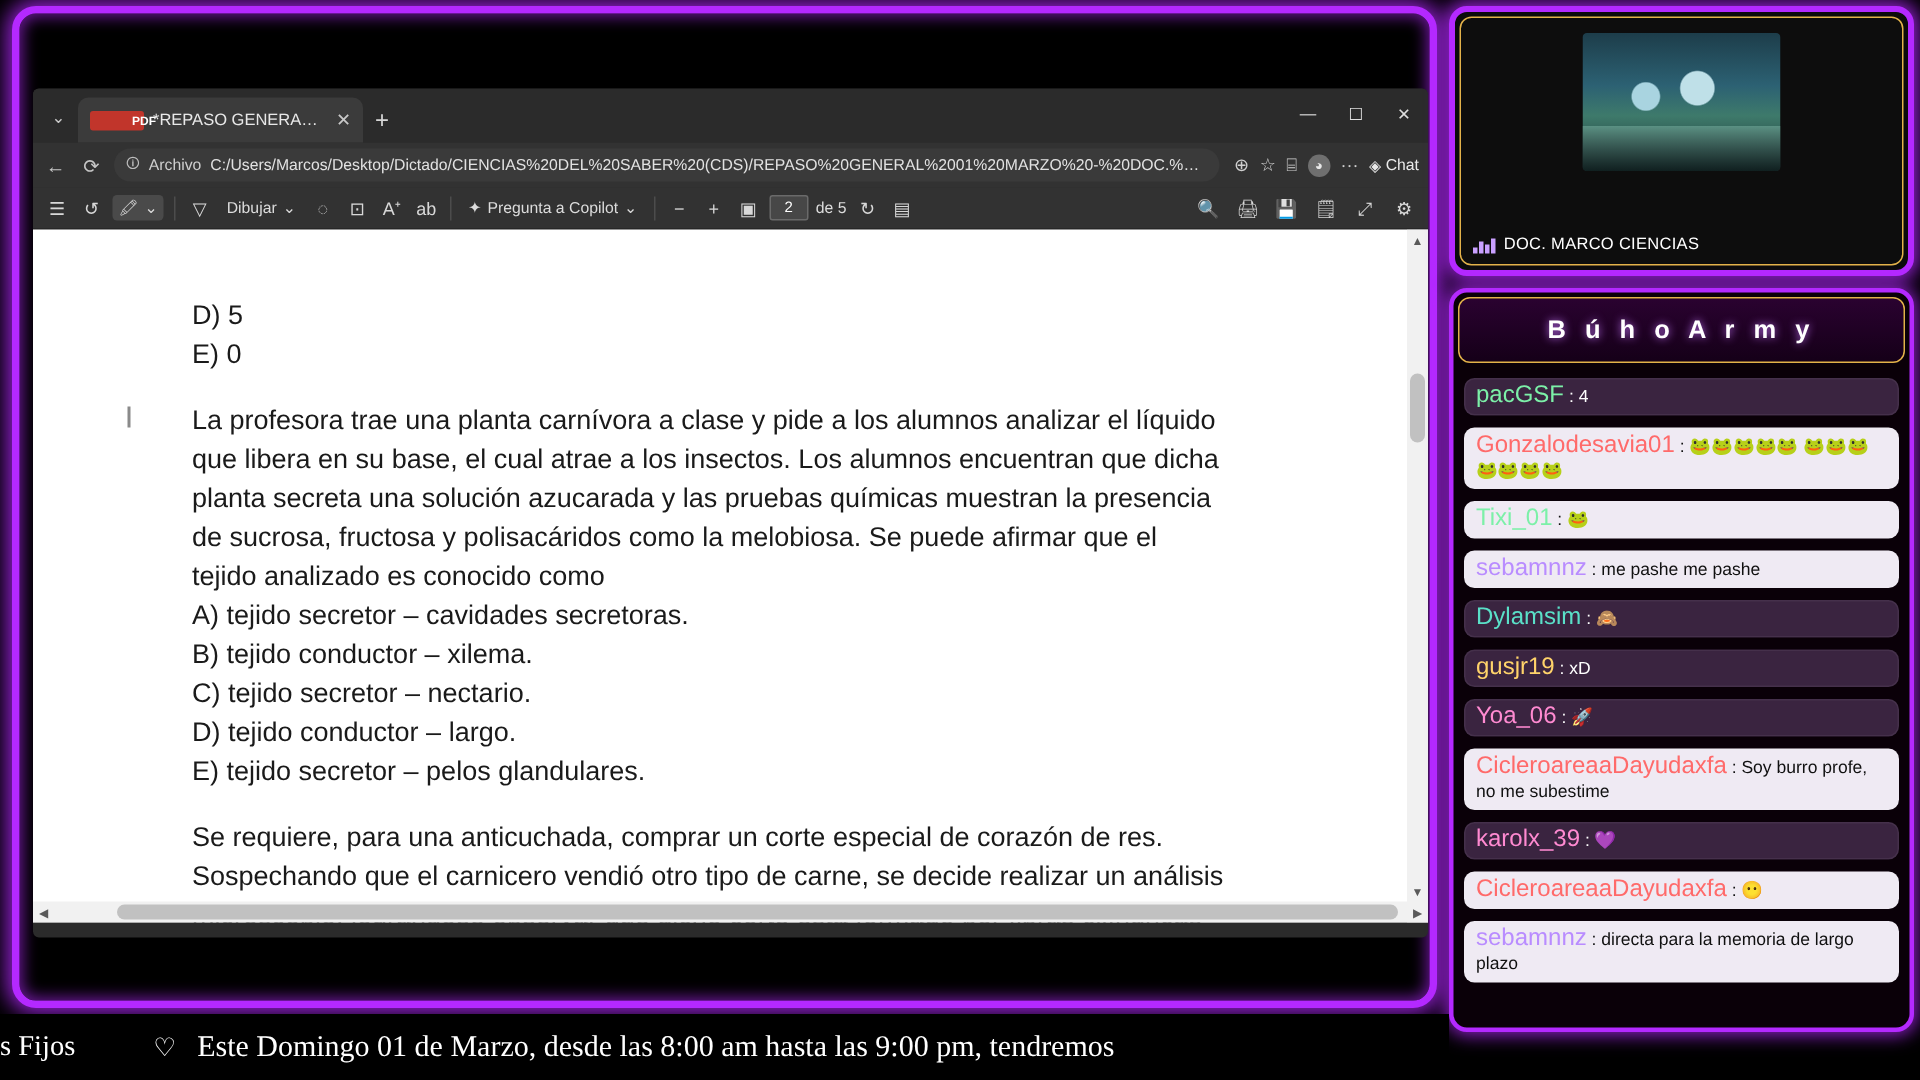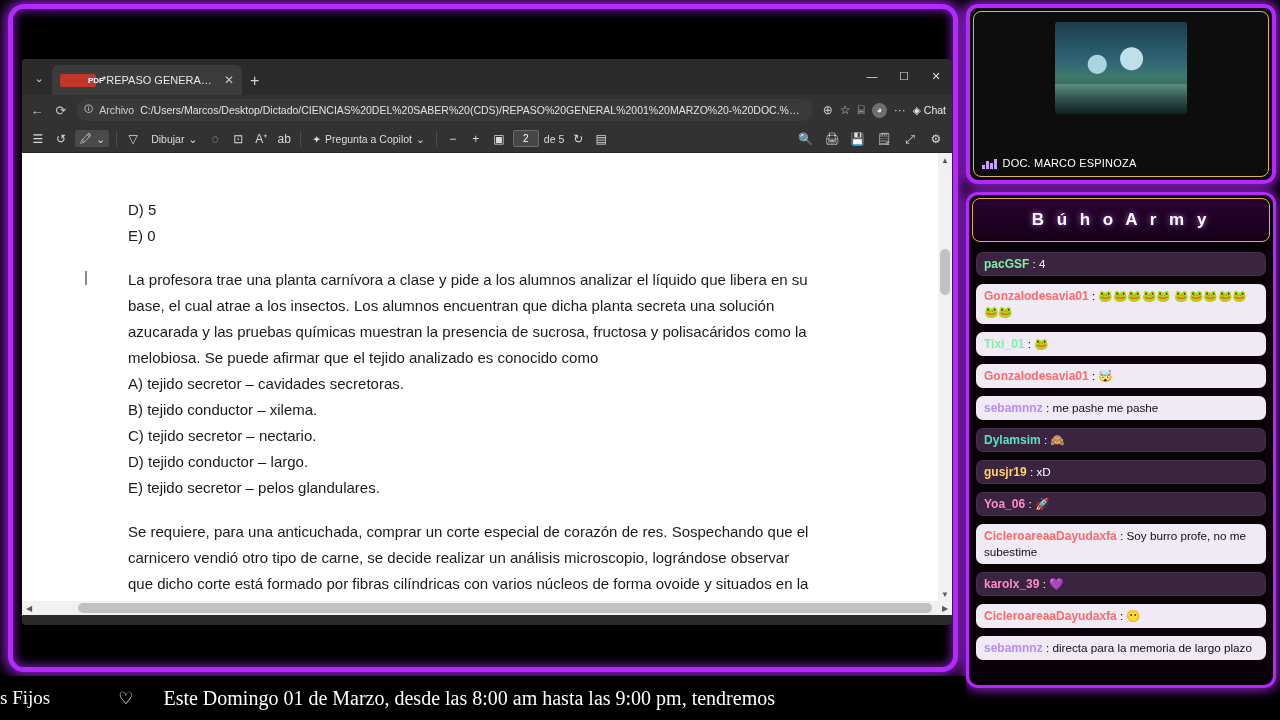--- a/index.html
+++ b/index.html
@@ -101,21 +101,21 @@
   .pagetot { font-size: 10.5px; color: #dcdcdc; }
   .tools-right { margin-left: auto; display: flex; align-items: center; gap: 8px; }
 
   
   .docarea {
     position: relative; height: 462px; background: #fff; overflow: hidden;
   }
   .docpage {
     padding: 44px 0 0 106px; color: #1a1a1a;
     font-family: "Liberation Sans", sans-serif;
-    font-size: 15px; line-height: 26px;
+    font-size: 18px; line-height: 26px;
   }
   .docpage p { margin: 0; max-width: 690px; }
   .gap { height: 18px; }
   .doc-scroll-v {
     position: absolute; right: 0; top: 0; width: 14px; height: 100%;
     background: #f1f1f1;
   }
   .doc-scroll-v .thumb {
     position: absolute; left: 2px; top: 96px; width: 10px; height: 46px;
     background: #c1c1c1; border-radius: 5px;
@@ -195,26 +195,26 @@
     padding: 4px 4px 0 4px; overflow: hidden;
   }
   .msg {
     display: block; border-radius: 7px; padding: 4px 8px; margin-bottom: 8px;
     font-size: 11.7px; line-height: 16px; color: #ffffff;
     background: #2a0b33;
     box-shadow: inset 0 0 0 1px rgba(255,255,255,0.06);
   }
   .msg.light { background: #efeaf3; color: #101010; }
   .msg.dim { background: #3a2440; }
-  .uname { font-weight: bold; font-size: 12px; }
+  .uname { font-weight: normal; font-size: 16px; }
 
   
   .ticker {
     position: absolute; left: 0; bottom: 0; width: 966px; height: 44px;
-    background: #000; display: flex; align-items: center; gap: 16px;
+    background: #000; display: flex; align-items: center; gap: 0;
     color: #ffffff; font-family: "Liberation Serif", serif;
   }
   .tk-a { font-size: 19px; padding-left: 0px; white-space: nowrap; }
   .tk-heart { font-size: 17px; padding: 0 14px 0 52px; color: #ffffff; }
   .tk-b { font-size: 20px; white-space: nowrap; }
 </style>
 </head>
 <body>
 
 <div id="stage">
@@ -333,34 +333,33 @@
   <div class="cam-frame">
     <div class="cam-inner">
       <div class="cam-video"></div>
       <div class="cam-label">
         <span class="eq">
             <i></i>
             <i></i>
             <i></i>
             <i></i>
           </span>
-        <span>DOC. MARCO ESPINOZA</span>
+        <span>DOC. MARCO CIENCIAS</span>
       </div>
     </div>
   </div>
 
   <div class="chat-frame">
     <div class="chat-header">
       <span class="chat-header-title">B ú h o   A r m y</span>
     </div>
     <div class="chat-list" id="chat-list">
         <div class="msg dim"><span class="uname" style="color: rgb(124, 240, 168);">pacGSF</span><span> : </span><span>4</span></div>
         <div class="msg light"><span class="uname" style="color: rgb(255, 106, 106);">Gonzalodesavia01</span><span> : </span><span>🐸🐸🐸🐸🐸 🐸🐸🐸🐸🐸🐸🐸</span></div>
         <div class="msg light"><span class="uname" style="color: rgb(124, 240, 168);">Tixi_01</span><span> : </span><span>🐸</span></div>
-        <div class="msg light"><span class="uname" style="color: rgb(255, 106, 106);">Gonzalodesavia01</span><span> : </span><span>🤯</span></div>
         <div class="msg light"><span class="uname" style="color: rgb(185, 140, 255);">sebamnnz</span><span> : </span><span>me pashe me pashe</span></div>
         <div class="msg dim"><span class="uname" style="color: rgb(90, 224, 200);">Dylamsim</span><span> : </span><span>🙈</span></div>
         <div class="msg dim"><span class="uname" style="color: rgb(255, 211, 106);">gusjr19</span><span> : </span><span>xD</span></div>
         <div class="msg dim"><span class="uname" style="color: rgb(255, 138, 209);">Yoa_06</span><span> : </span><span>🚀</span></div>
         <div class="msg light"><span class="uname" style="color: rgb(255, 106, 106);">CicleroareaaDayudaxfa</span><span> : </span><span>Soy burro profe, no me subestime</span></div>
         <div class="msg dim"><span class="uname" style="color: rgb(255, 138, 209);">karolx_39</span><span> : </span><span>💜</span></div>
         <div class="msg light"><span class="uname" style="color: rgb(255, 106, 106);">CicleroareaaDayudaxfa</span><span> : </span><span>😶</span></div>
         <div class="msg light"><span class="uname" style="color: rgb(185, 140, 255);">sebamnnz</span><span> : </span><span>directa para la memoria de largo plazo</span></div>
       </div>
   </div>

